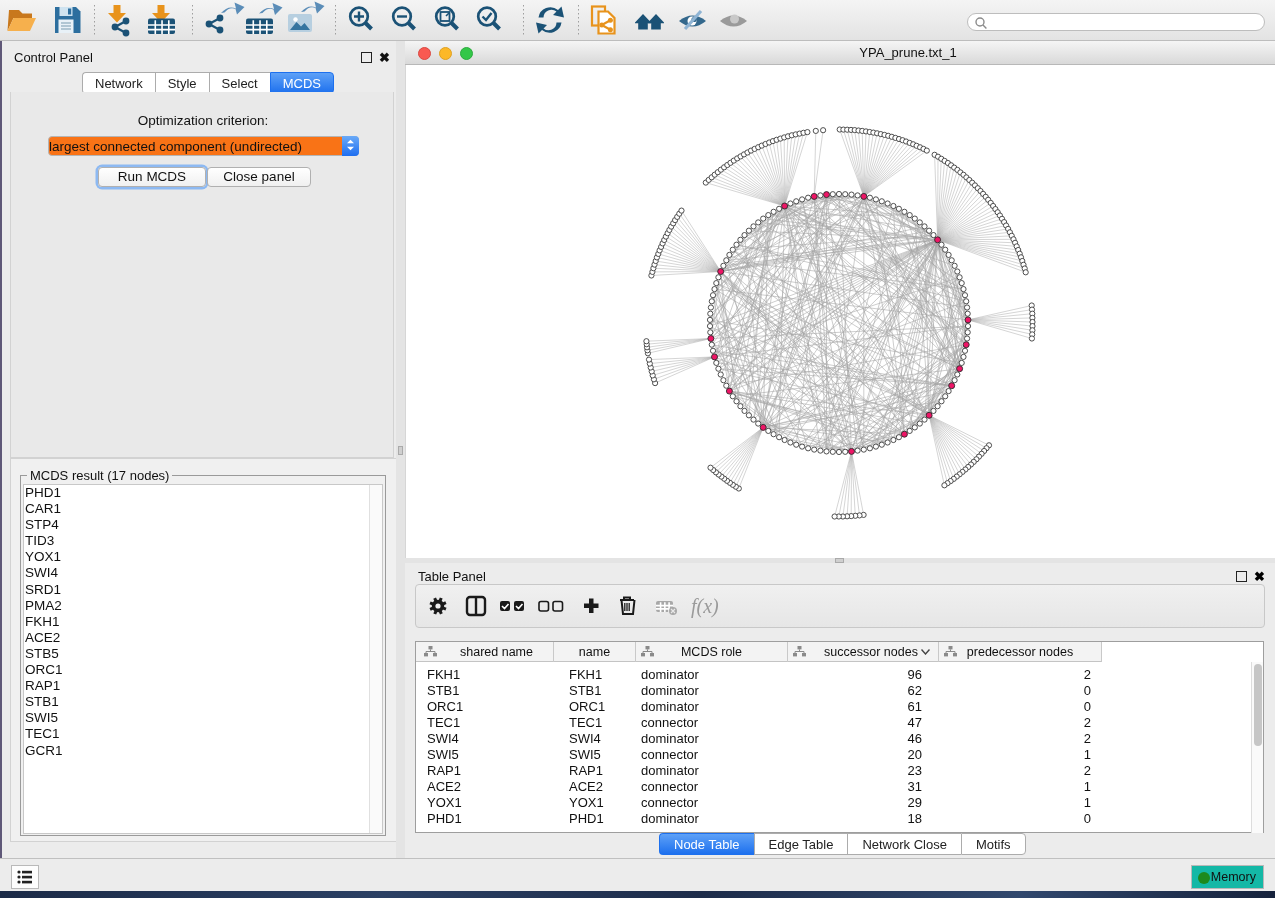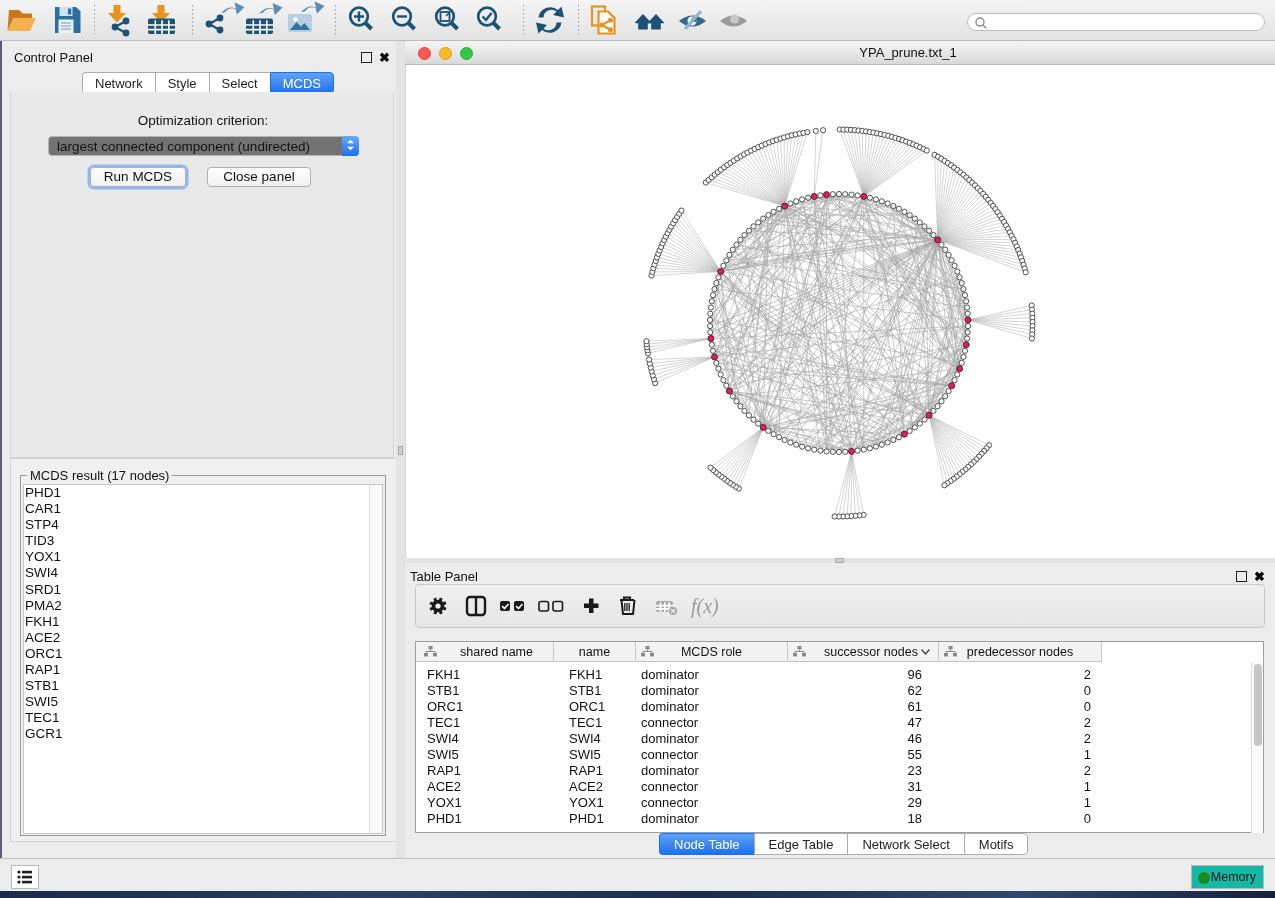--- a/index.html
+++ b/index.html
@@ -14,30 +14,30 @@
 .tabs{position:absolute;display:flex}
 .tab{height:22px;line-height:21px;font-size:13px;color:#222;background:#fff;
  border:1px solid #acacac;border-right:none;padding:0 12px;text-align:center}
 .tab:first-child{border-radius:4px 0 0 4px}
 .tab.last{border-right:1px solid #acacac;border-radius:0 4px 4px 0}
 .tab.sel{background:linear-gradient(#5ea1f7,#1d70ee);color:#fff;border-color:#1d70ee}
 #cptabs{left:80px;top:31px}
 #cpbody{position:absolute;left:8px;top:51px;width:384px;height:366px;
  background:#e9e9e9;border:1px solid #d2d2d2;border-top:none}
 #optlab{position:absolute;left:0;top:21px;width:384px;text-align:center;font-size:13.5px;color:#111}
-#dd{position:absolute;left:37px;top:44px;width:311px;height:20px;background:#737373;
+#dd{position:absolute;left:37px;top:44px;width:311px;height:20px;background:#f97316;
  border:1px solid #b5b5b5;border-radius:4px;font-size:13.5px;color:#111;line-height:19px;
- padding-left:8px}
+ }
 #dd .step{position:absolute;right:-1px;top:-1px;width:17px;height:20px;border-radius:0 4px 4px 0;
  background:linear-gradient(#6aaaf8,#1e6ef0);color:#fff;text-align:center}
 #dd .step svg{margin-top:2px}
 .btn{position:absolute;height:20px;background:linear-gradient(#fff,#f0f0f0);
  border:1px solid #b0b0b0;border-radius:4px;font-size:13.5px;color:#111;text-align:center;
  line-height:18px}
-#runbtn{left:79px;top:75px;width:96px;box-shadow:0 0 0 2.5px #8db9f2}
+#runbtn{left:87px;top:75px;width:108px;box-shadow:0 0 0 2.5px #8db9f2}
 #closebtn{left:196px;top:75px;width:104px}
 #cplower{position:absolute;left:8px;top:417px;width:432px;height:384px;
  background:#f0f0f0;border:1px solid #d2d2d2}
 #fieldset{position:absolute;left:9px;top:16px;width:366px;height:361px;
  border:1px solid #9a9a9a}
 #fslabel{position:absolute;left:6px;top:-8px;background:#f0f0f0;padding:0 3px;
  font-size:13px;color:#111}
 #listbox{position:absolute;left:2px;top:8px;width:360px;height:350px;background:#fff;
  border:1px solid #c8c8c8;overflow:hidden}
 .li{height:16.1px;font-size:13.5px;color:#111;padding-left:1px;line-height:16px}
@@ -49,21 +49,21 @@
 
 #nettitle{position:absolute;left:405px;top:41px;width:870px;height:24px;
  background:linear-gradient(#f5f5f5,#d9d9d9);border-bottom:1px solid #b8b8b8}
 #nettitle .t{position:absolute;left:0;top:4px;width:1006px;text-align:center;font-size:13px;color:#111}
 .tl{position:absolute;top:6px;width:13px;height:13px;border-radius:50%}
 #netcanvas{position:absolute;left:405px;top:65px;width:870px;height:493px;background:#fff;border-left:1px solid #d6d6d6}
 #hsplit{position:absolute;left:405px;top:558px;width:870px;height:5px;background:#e4e4e4}
 #hsplit .dot{position:absolute;left:430px;top:0;width:9px;height:5px;background:#cfcfcf;border:1px solid #aaa}
 
 #tp{position:absolute;left:405px;top:563px;width:870px;height:295px;background:#ececec}
-#tp .title{position:absolute;left:5px;top:6px;font-size:13px;color:#111}
+#tp .title{position:absolute;left:13px;top:6px;font-size:13px;color:#111}
 #tptools{position:absolute;left:10px;top:21px;width:850px;height:44px;
  background:linear-gradient(#f0f0f0,#e6e6e6);border:1px solid #c8c8c8;border-radius:4px}
 #tbl{position:absolute;left:10px;top:78px;width:849px;height:192px;background:#fff;
  border:1px solid #9e9e9e}
 #thead{position:absolute;left:0;top:0;width:686px;height:20px;background:#f3f3f3;
  border-bottom:1px solid #c4c4c4;font-size:12.5px;color:#111}
 .th{position:absolute;top:0;height:20px;border-right:1px solid #c9c9c9;text-align:center;line-height:20px}
 .hic{position:absolute;font-style:normal}
 .tr{position:absolute;left:0;width:830px;height:16.1px;font-size:13px;color:#111}
 .tr span{position:absolute;top:0;line-height:16px}
@@ -226,20 +226,21 @@
           <div class="li">PHD1</div>
           <div class="li">CAR1</div>
           <div class="li">STP4</div>
           <div class="li">TID3</div>
           <div class="li">YOX1</div>
           <div class="li">SWI4</div>
           <div class="li">SRD1</div>
           <div class="li">PMA2</div>
           <div class="li">FKH1</div>
           <div class="li">ACE2</div>
+          <div class="li">STB5</div>
           <div class="li">ORC1</div>
           <div class="li">RAP1</div>
           <div class="li">STB1</div>
           <div class="li">SWI5</div>
           <div class="li">TEC1</div>
           <div class="li">GCR1</div>
           <div id="listsb"></div>
         </div>
     </div>
   </div>
@@ -682,21 +683,21 @@
         <span class="c1">SWI4</span>
         <span class="c2">SWI4</span>
         <span class="c3">dominator</span>
         <span class="c4">46</span>
         <span class="c5">2</span>
       </div>
       <div class="tr" style="top:105.0px">
         <span class="c1">SWI5</span>
         <span class="c2">SWI5</span>
         <span class="c3">connector</span>
-        <span class="c4">55</span>
+        <span class="c4">20</span>
         <span class="c5">1</span>
       </div>
       <div class="tr" style="top:121.1px">
         <span class="c1">RAP1</span>
         <span class="c2">RAP1</span>
         <span class="c3">dominator</span>
         <span class="c4">23</span>
         <span class="c5">2</span>
       </div>
       <div class="tr" style="top:137.2px">
@@ -720,21 +721,21 @@
         <span class="c4">18</span>
         <span class="c5">0</span>
       </div>
     <div id="tsb">
         <div class="thumb"></div>
       </div>
   </div>
   <div class="tabs" id="tptabs">
     <div class="tab2 sel">Node Table</div>
       <div class="tab2">Edge Table</div>
-    <div class="tab2">Network Select</div>
+    <div class="tab2">Network Close</div>
       <div class="tab2 last">Motifs</div>
   </div>
 </div>
 <div id="status">
   <div id="lbtn"><svg width="26" height="22" viewBox="0 0 26 22">
         <g fill="#222">
           <circle cx="7" cy="6" r="1.6"></circle>
           <circle cx="7" cy="11" r="1.6"></circle>
           <circle cx="7" cy="16" r="1.6"></circle>
           <rect x="10" y="4.8" width="10" height="2.6"></rect>

